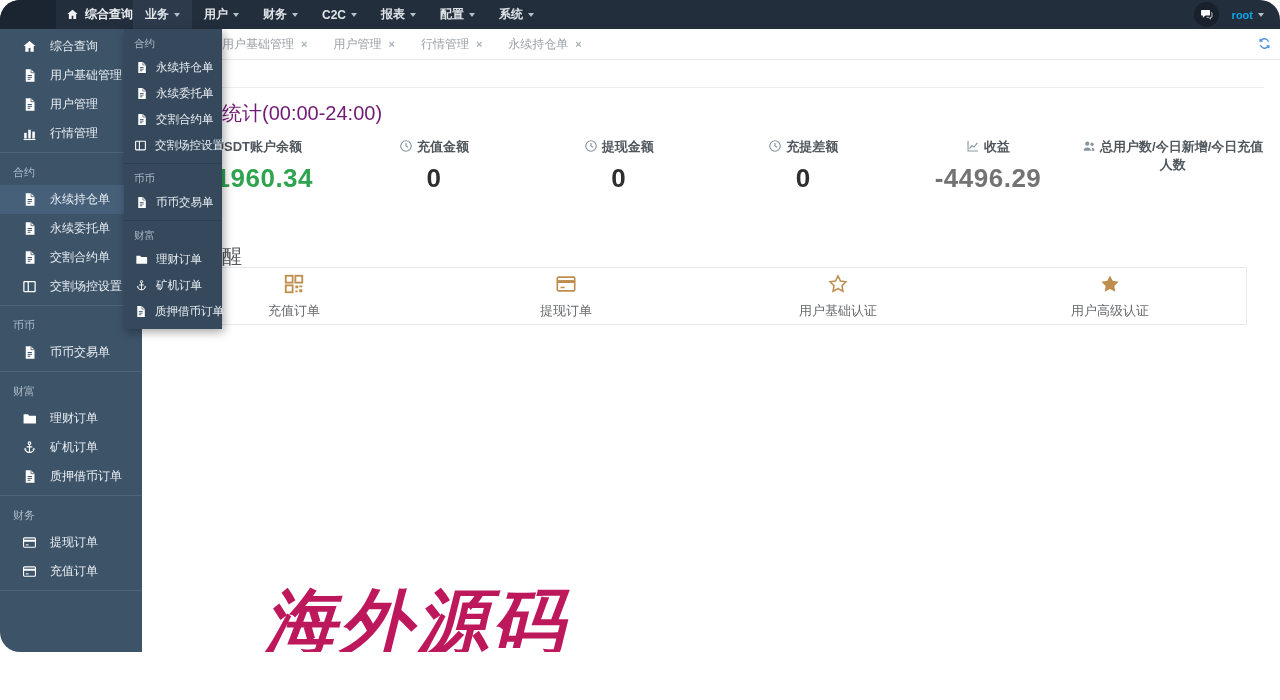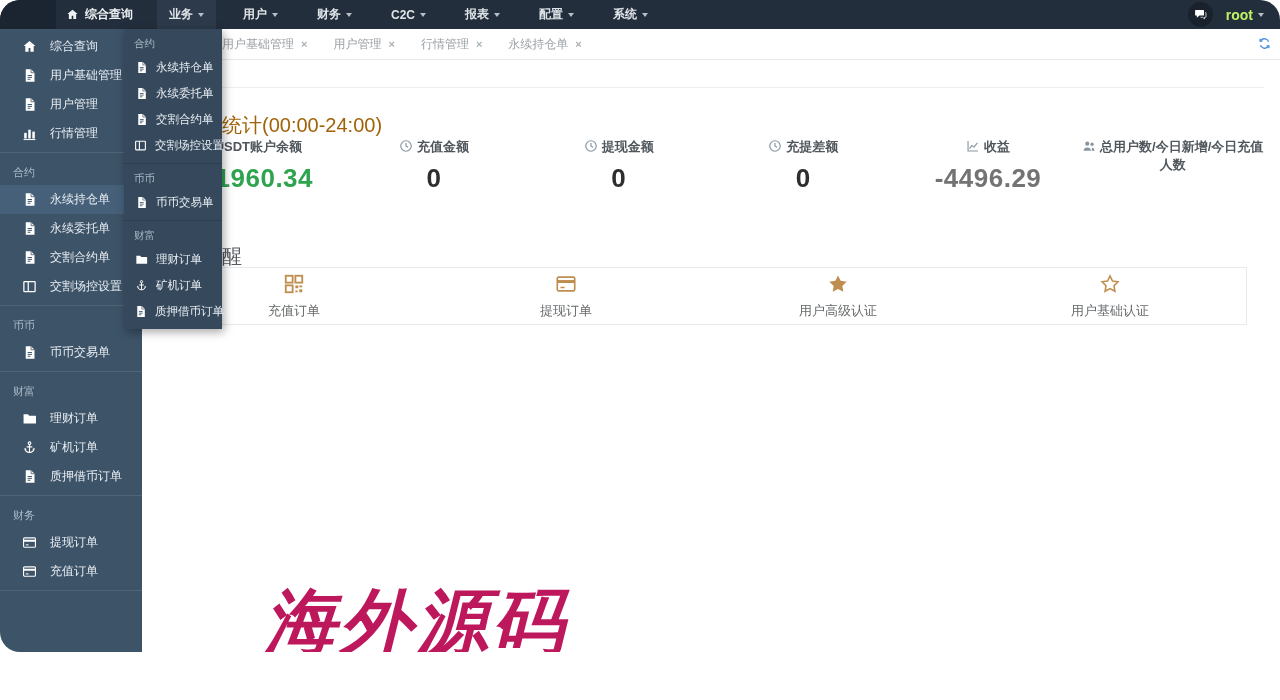--- a/index.html
+++ b/index.html
@@ -11,31 +11,31 @@
   .icon svg { display:block; }
 
   
   .navbar { position:absolute; top:0; left:0; right:0; height:29px; background:#232e3c;
             display:flex; align-items:stretch; color:#dfe4e8; z-index:50; }
   .hamburger { width:56px; background:#1b2531; display:flex; align-items:center; justify-content:center; cursor:pointer; }
   .hamburger .bars { width:19px; height:13px; display:flex; flex-direction:column; justify-content:space-between; }
   .hamburger .bars i { display:block; height:2.6px; background:#f2f5f7; border-radius:1px; }
   .brand { display:flex; align-items:center; gap:6px; margin-left:10px; font-size:12px; font-weight:bold; color:#eef1f4; }
   .brand .icon svg { width:13px; height:13px; }
-  .nav-menu { display:flex; margin-left:24px;gap:15px; }
+  .nav-menu { display:flex; margin-left:0; }
   .nav-item { display:flex; align-items:center; gap:5px; padding:0 12px; font-size:12px; font-weight:bold;
               color:#dfe4e8; cursor:pointer; }
   .nav-item.open { background:#2c3a4b; }
   .caret { width:0; height:0; border-left:3.5px solid transparent; border-right:3.5px solid transparent;
            border-top:4px solid #b6c0c9; margin-top:1px; }
   .nav-right { margin-left:auto; display:flex; align-items:center; gap:13px; padding-right:16px; }
   .chat-btn { width:25px; height:25px; border-radius:50%; background:#18212c; color:#fff;
               display:flex; align-items:center; justify-content:center; cursor:pointer; }
   .chat-btn svg { width:13px; height:13px; }
-  .user-menu { display:flex; align-items:center; gap:5px; font-size:14px; font-weight:bold; color:#bef264; cursor:pointer; }
+  .user-menu { display:flex; align-items:center; gap:5px; font-size:11px; font-weight:bold; color:#0ea5e9; cursor:pointer; }
 
   
   .sidebar { position:absolute; top:29px; left:0; bottom:0; width:142px; background:#3d5368; z-index:10; }
   .side-section { padding:3px 0 4px; }
   .side-section + .side-section { border-top:1px solid rgba(255,255,255,0.10); }
   .side-header { padding:9px 13px 5px; font-size:11px; color:#aabbc9; }
   .side-item { height:29px; display:flex; align-items:center; gap:13px; padding-left:21px;
                font-size:12px; color:#e9eef3; cursor:pointer; white-space:nowrap; }
   .side-item.active { background:#46607a; }
   .side-item .icon { width:16px; color:#fff; }
@@ -57,21 +57,21 @@
   .tabbar { position:absolute; top:29px; left:142px; right:0; height:31px; background:#fff;
             border-bottom:1px solid #e7eaec; display:flex; align-items:center; padding-left:80px; z-index:20; }
   .tab { display:flex; align-items:center; gap:7px; margin-right:26px; font-size:12px; color:#9aa1a7; cursor:pointer; }
   .tab-close { font-size:11px; font-weight:bold; color:#aab0b5; cursor:pointer; }
   .refresh-btn { position:absolute; right:9px; top:7px; color:#4a90d9; cursor:pointer; }
   .refresh-btn svg { width:15px; height:15px; }
 
   
   .content { position:absolute; top:60px; left:142px; right:0; bottom:0; background:#fff; z-index:15; }
   .content-divider { position:absolute; top:27px; left:15px; right:16px; border-top:1px solid #eceff1; }
-  .stats-title { position:absolute; top:52px; left:80px; font-size:20px; color:#a16207; }
+  .stats-title { position:absolute; top:40px; left:80px; font-size:20px; color:#701a75; }
   .cards { position:absolute; top:78px; left:15px; right:15px; display:flex; align-items:flex-start; }
   .card { flex:1; text-align:center; }
   .card-label { font-size:13px; font-weight:bold; color:#4f565c; max-width:196px; margin:0 auto; line-height:1.35; }
   .card-label .icon { color:#8795a1; vertical-align:-2px; margin-right:4px; }
   .card-label .icon svg { width:14px; height:14px; }
   .card-value { margin-top:7px; font-size:26px; font-weight:bold; color:#2e2e2e; letter-spacing:0.5px; }
   .card-value.green { color:#2ea44f; }
   .card-value.red { color:#737373; }
   .reminder-title { position:absolute; top:183px; left:80px; font-size:20px; color:#565b60; }
   .quick-panel { position:absolute; top:207px; left:15px; right:33px; height:58px;
@@ -411,28 +411,28 @@
           </span><div class="quick-label">充值订单</div></div>
         <div class="quick-item"><span class="icon">
             <svg viewBox="0 0 24 24">
               <rect x="2.5" y="4.5" width="19" height="15" rx="1.5" fill="none" stroke="currentColor" stroke-width="1.8"></rect>
               <path d="M2.5 9.3h19" stroke="currentColor" stroke-width="3.2"></path>
               <path d="M6 15.8h4.5" stroke="currentColor" stroke-width="1.6"></path>
             </svg>
           </span><div class="quick-label">提现订单</div></div>
         <div class="quick-item"><span class="icon">
             <svg viewBox="0 0 24 24">
+              <path d="M12 3.2l2.7 5.5 6 .9-4.35 4.25 1 6L12 17l-5.35 2.85 1-6L3.3 9.6l6-.9z" fill="none" stroke="currentColor" stroke-width="1.7"></path>
+            </svg>
+          </span><div class="quick-label">用户基础认证</div></div>
+        <div class="quick-item"><span class="icon">
+            <svg viewBox="0 0 24 24">
               <path d="M12 2.6l2.9 5.9 6.5.95-4.7 4.6 1.1 6.5L12 17.5l-5.8 3.05 1.1-6.5-4.7-4.6 6.5-.95z" fill="currentColor"></path>
             </svg>
           </span><div class="quick-label">用户高级认证</div></div>
-        <div class="quick-item"><span class="icon">
-            <svg viewBox="0 0 24 24">
-              <path d="M12 3.2l2.7 5.5 6 .9-4.35 4.25 1 6L12 17l-5.35 2.85 1-6L3.3 9.6l6-.9z" fill="none" stroke="currentColor" stroke-width="1.7"></path>
-            </svg>
-          </span><div class="quick-label">用户基础认证</div></div>
       </div>
     <div class="watermark">海外源码</div>
   </div>
 
   <div class="dropdown" id="dropdown">
       <div class="dd-section">
         <div class="dd-header">合约</div>
         <div class="dd-item">
           <span class="icon">
             <svg viewBox="0 0 24 24">

